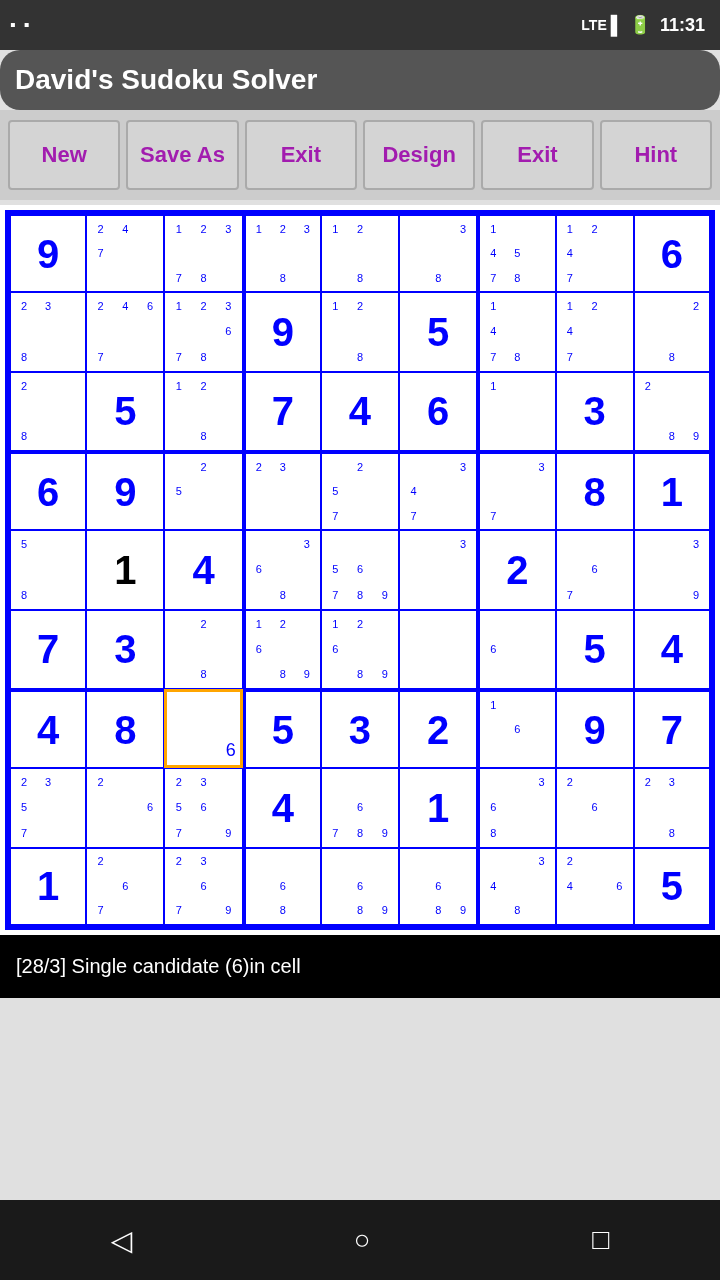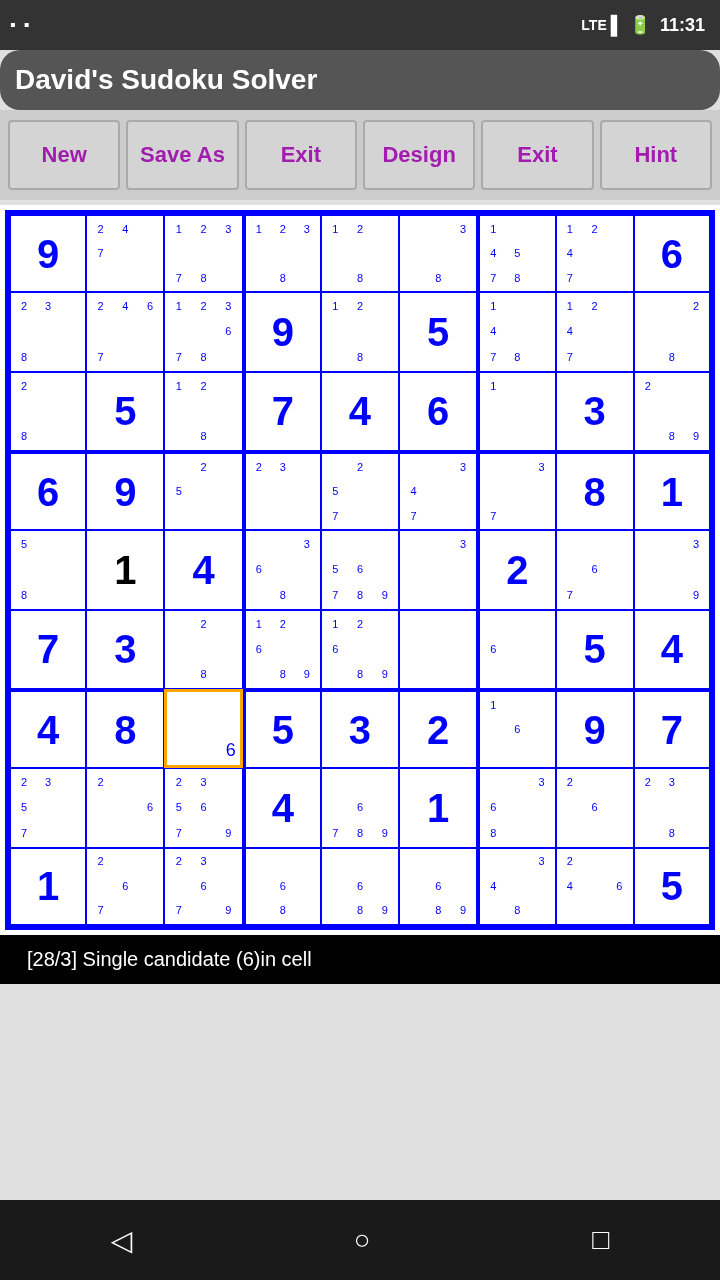--- a/index.html
+++ b/index.html
@@ -136,27 +136,27 @@
     }
 
     .cell-highlighted {
       border: 3px solid orange !important;
       background: white;
     }
 
     
     #status-message {
       width: 720px;
-      height: 49px;
+      height: 63px;
       background: black;
       color: white;
       font-size: 20px;
       display: flex;
       align-items: center;
-      padding: 0 27px;
+      padding: 0 16px;
     }
 
     
     #bottom-buttons {
       width: 720px;
       height: 90px;
       background: #e0e0e0;
       display: flex;
       align-items: center;
       padding: 8px;

